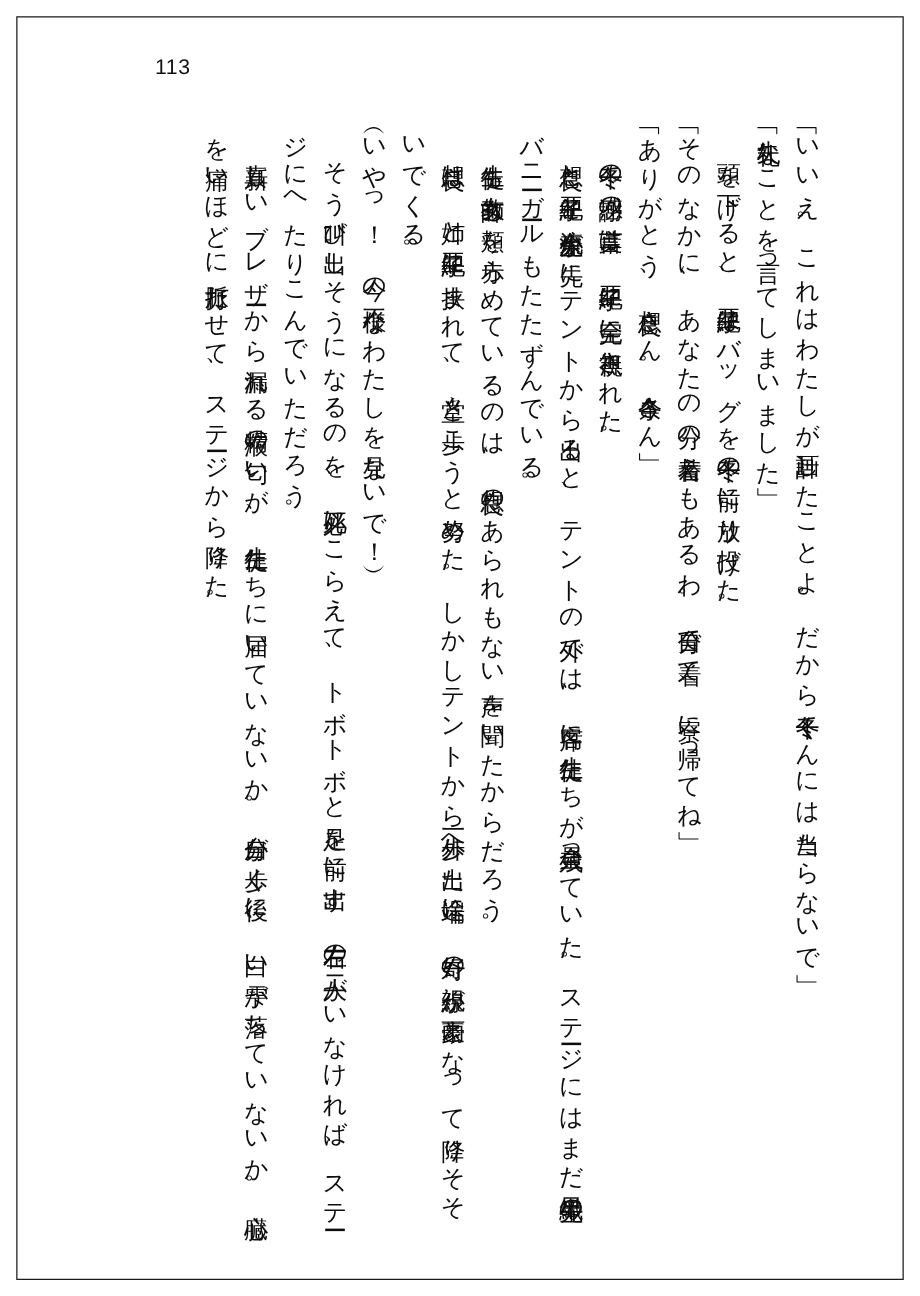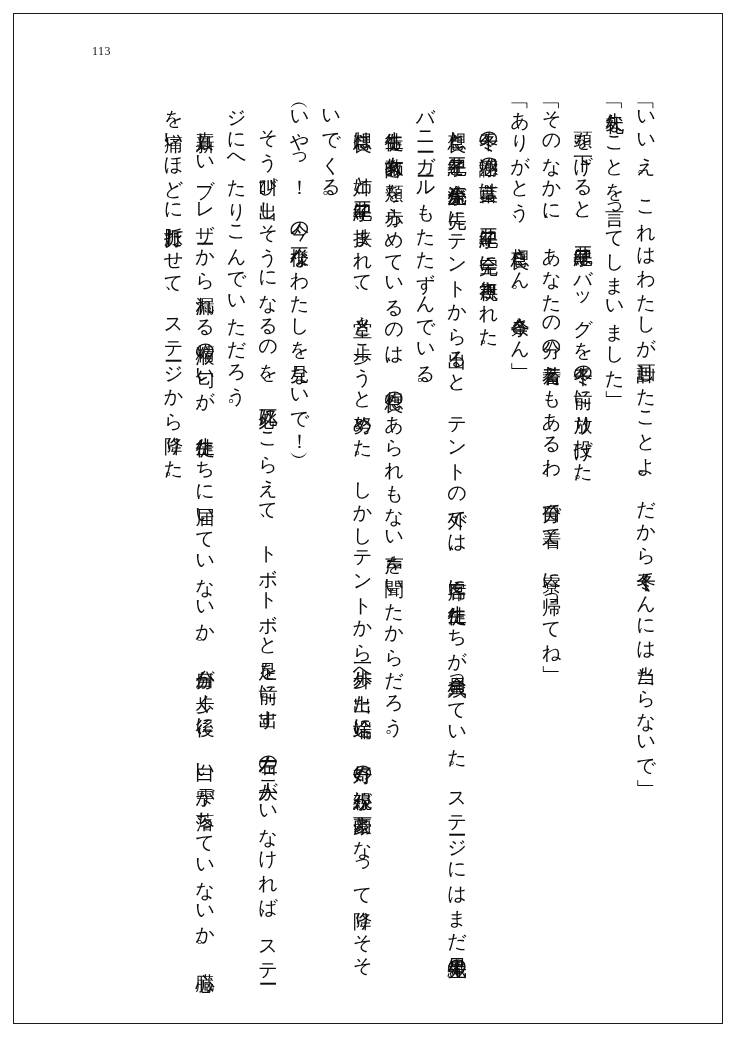--- a/index.html
+++ b/index.html
@@ -20,24 +20,24 @@
     left: 13px;
     top: 13px;
     width: 710px;
     height: 1011px;
     border: 1px solid #1a1a1a;
     box-sizing: border-box;
     pointer-events: none;
   }
   .page-number {
     position: absolute;
-    left: 92px;
+    left: 124px;
     top: 44px;
-    font-family: Liberation Serif, serif;
-    font-size: 12px;
+    font-family: Liberation Sans, sans-serif;
+    font-size: 17px;
     color: #111111;
     letter-spacing: 0.5px;
   }
   .text-body {
     position: absolute;
     left: 62px;
     top: 96px;
     width: 600px;
     height: 880px;
     writing-mode: vertical-rl;

